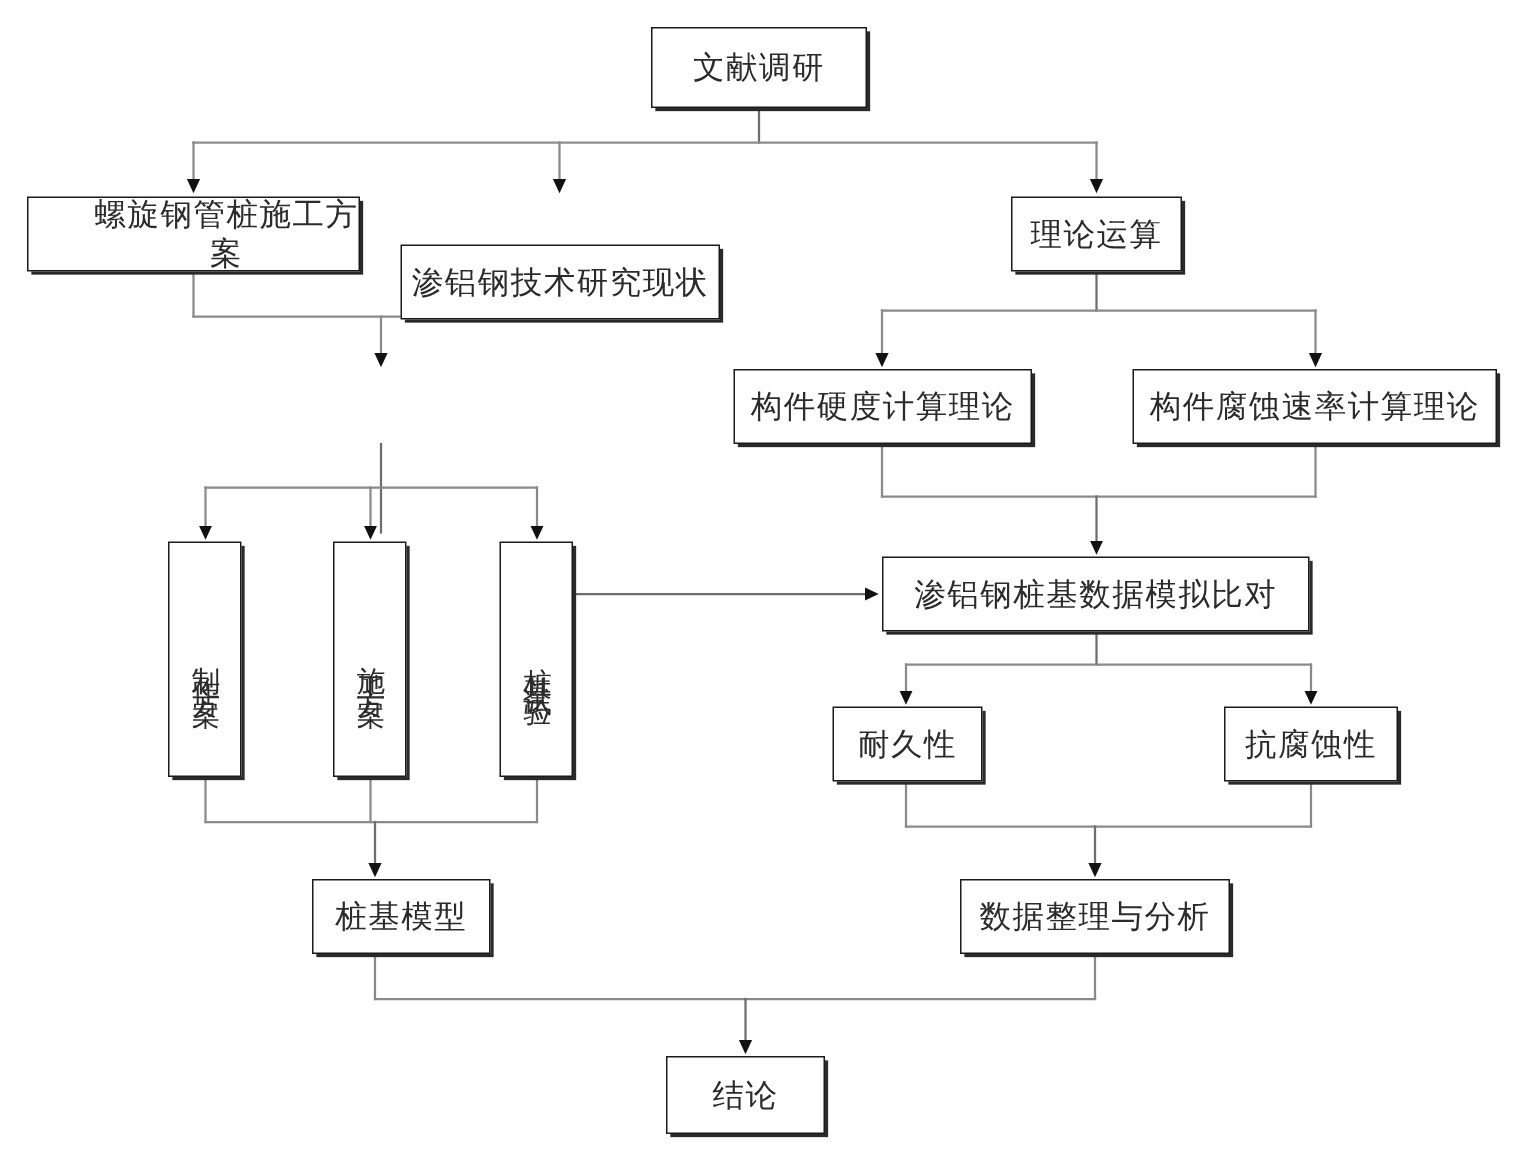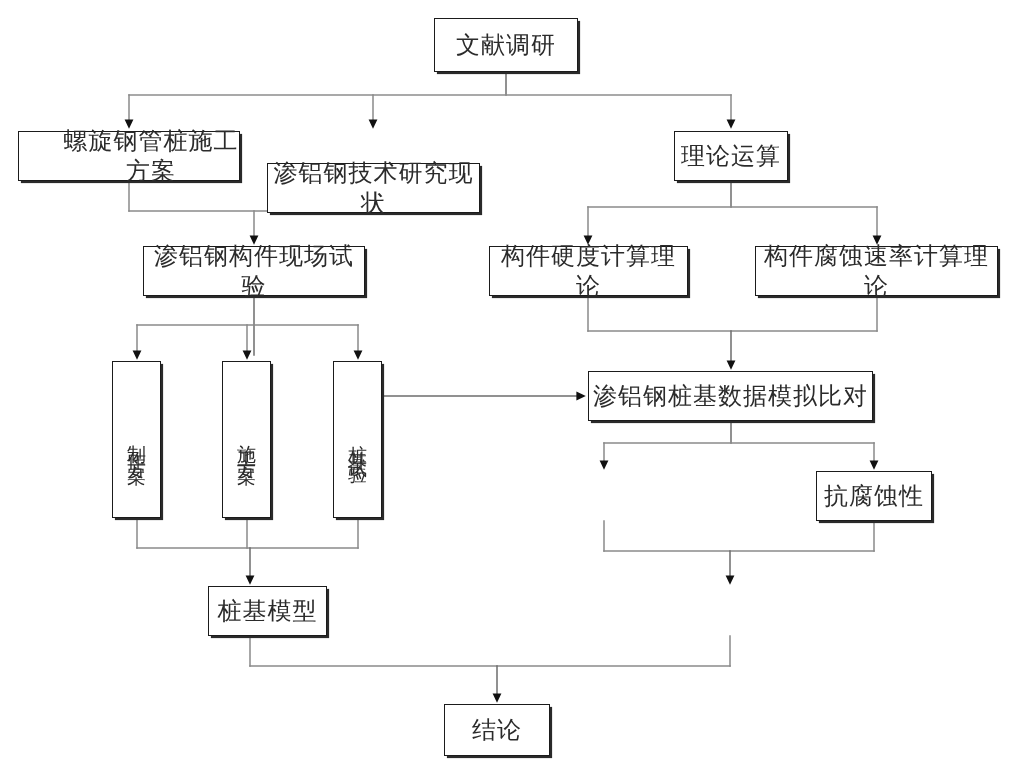--- a/index.html
+++ b/index.html
@@ -29,21 +29,21 @@
     position: absolute;
     box-sizing: border-box;
     background: #ffffff;
     border: 1.6px solid #1b1b1b;
     box-shadow: 2.5px 2.5px 0 -0.4px #2a2a2a;
     display: flex;
     align-items: center;
     justify-content: center;
     text-align: center;
     color: #2b2b2b;
-    font-size: 24px;
+    font-size: 21px;
     letter-spacing: 1px;
     line-height: 1.25;
     z-index: 2;
   }
   .node.vert {
     writing-mode: vertical-rl;
     text-orientation: upright;
     letter-spacing: 7px;
     font-size: 19px;
     padding-top: 6px;
@@ -127,44 +127,47 @@
     </div>
   <div class="node" style="left: 18px; top: 131px; width: 222px; height: 50px; padding-left: 44px;">
       <span>螺旋钢管桩施工方案</span>
     </div>
   <div class="node" style="left: 267px; top: 131px; width: 213px; height: 50px; margin-top: 32px;">
       <span>渗铝钢技术研究现状</span>
     </div>
   <div class="node" style="left: 674px; top: 131px; width: 114px; height: 50px;">
       <span>理论运算</span>
     </div>
-  <div class="node" style="left: 143px; top: 246px; width: 222px; height: 50px;">
-      <span>渗铝钢构件现场试验</span>
-    </div>
   <div class="node" style="left: 489px; top: 246px; width: 199px; height: 50px;">
       <span>构件硬度计算理论</span>
     </div>
   <div class="node" style="left: 755px; top: 246px; width: 243px; height: 50px;">
       <span>构件腐蚀速率计算理论</span>
     </div>
   <div class="node vert" style="left: 112px; top: 361px; width: 49px; height: 157px;">
       <span>制作方案</span>
     </div>
   <div class="node vert" style="left: 222px; top: 361px; width: 49px; height: 157px;">
       <span>施工方案</span>
     </div>
   <div class="node vert" style="left: 333px; top: 361px; width: 49px; height: 157px;">
       <span>桩基试验</span>
     </div>
   <div class="node" style="left: 588px; top: 371px; width: 285px; height: 50px; text-align: center;">
       <span>渗铝钢桩基数据模拟比对</span>
     </div>
+  <div class="node" style="left: 555px; top: 471px; width: 100px; height: 50px;">
+      <span>耐久性</span>
+    </div>
   <div class="node" style="left: 816px; top: 471px; width: 116px; height: 50px;">
       <span>抗腐蚀性</span>
     </div>
   <div class="node" style="left: 208px; top: 586px; width: 119px; height: 50px;">
       <span>桩基模型</span>
+    </div>
+  <div class="node" style="left: 640px; top: 586px; width: 180px; height: 50px;">
+      <span>数据整理与分析</span>
     </div>
   <div class="node" style="left: 444px; top: 704px; width: 106px; height: 52px;">
       <span>结论</span>
     </div>
 
 </div>
 
 </body></html>

